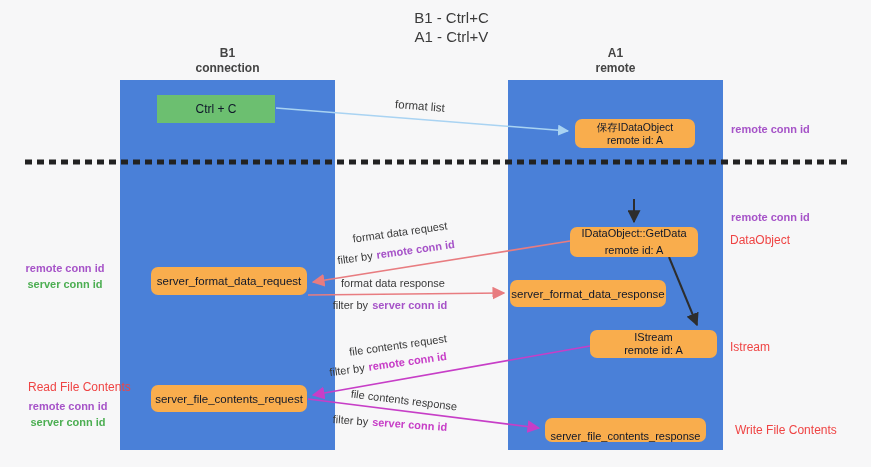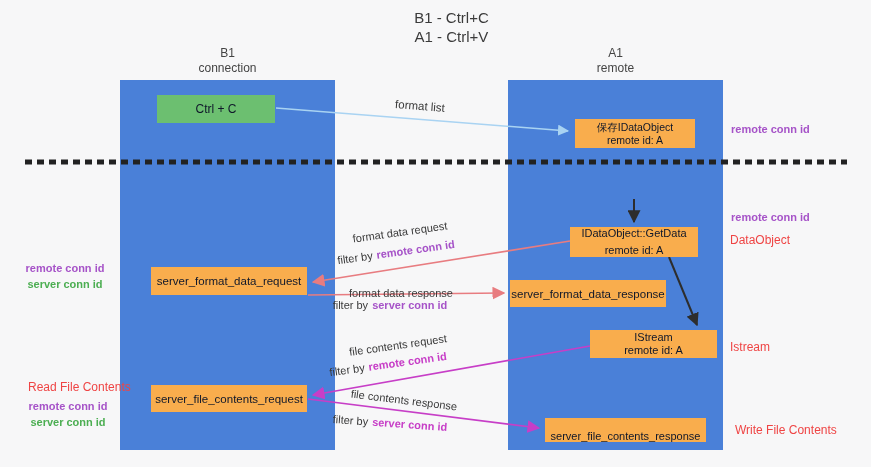--- a/index.html
+++ b/index.html
@@ -8,27 +8,27 @@
     background:var(--bg,#f7f7f8);
   }
   #stage{position:relative;width:871px;height:467px;overflow:hidden;background:var(--bg,#f7f7f8);}
   .title{
     position:absolute;top:8px;left:0;width:871px;text-align:center;
     font-size:15px;line-height:19px;color:#3b3b3b;padding-left:16px;
   }
   .lane{position:absolute;width:215px;height:370px;top:80px;background:var(--lane-blue,#4a80d8);}
   .lane-header{
     position:absolute;top:46px;width:215px;text-align:center;
-    font-size:12px;line-height:15px;color:#444;
+    font-size:12px;line-height:15px;color:#444;font-weight:bold;
   }
   .node{
     position:absolute;display:flex;flex-direction:column;align-items:center;justify-content:center;
     color:#0f172a;text-align:center;white-space:nowrap;
   }
-  .orange{background:var(--node-orange,#f9ad4d);}
+  .orange{background:var(--node-orange,#f9ad4d);border-radius:7px;}
   .green{background:var(--node-green,#6cbf70);}
   svg#edges{position:absolute;left:0;top:0;}
   .elabel{
     position:absolute;font-size:11px;color:var(--text-dark,#3a3a3a);white-space:nowrap;
     transform:translate(-50%,-50%) rotate(var(--r,0deg));
   }
   .elabel .hl{font-weight:bold;margin-left:4px;}
   .hl-purple{color:var(--purple,#a653c8);}
   .hl-magenta{color:var(--magenta,#c73ec7);}
   .note{position:absolute;font-size:11px;font-weight:bold;white-space:nowrap;}
@@ -120,21 +120,21 @@
     <span>server_file_contents_response</span>
   </div>
 
   <div class="elabel" style="left:420px;top:106px;--r:4.5deg;font-size:11.5px;">format list</div>
 
   <div class="elabel" style="left:400px;top:232px;--r:-8deg;">format data request</div>
   <div class="elabel" style="left:396px;top:252px;--r:-8deg;">
     <span>filter by</span><span class="hl hl-purple">remote conn id</span>
   </div>
 
-  <div class="elabel" style="left:393px;top:293px;margin-left:8px;">format data response</div>
+  <div class="elabel" style="left:393px;top:283px;">format data response</div>
   <div class="elabel" style="left:390px;top:305px;">
     <span>filter by</span><span class="hl hl-purple">server conn id</span>
   </div>
 
   <div class="elabel" style="left:398px;top:345px;--r:-8deg;">file contents request</div>
   <div class="elabel" style="left:388px;top:364px;--r:-8deg;">
     <span>filter by</span><span class="hl hl-magenta">remote conn id</span>
   </div>
 
   <div class="elabel" style="left:404px;top:400px;--r:7deg;">file contents response</div>

